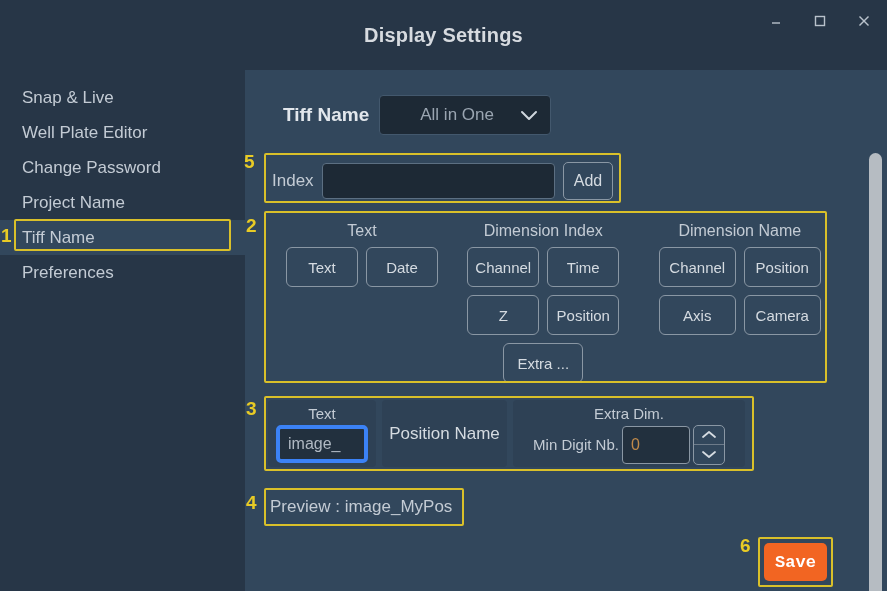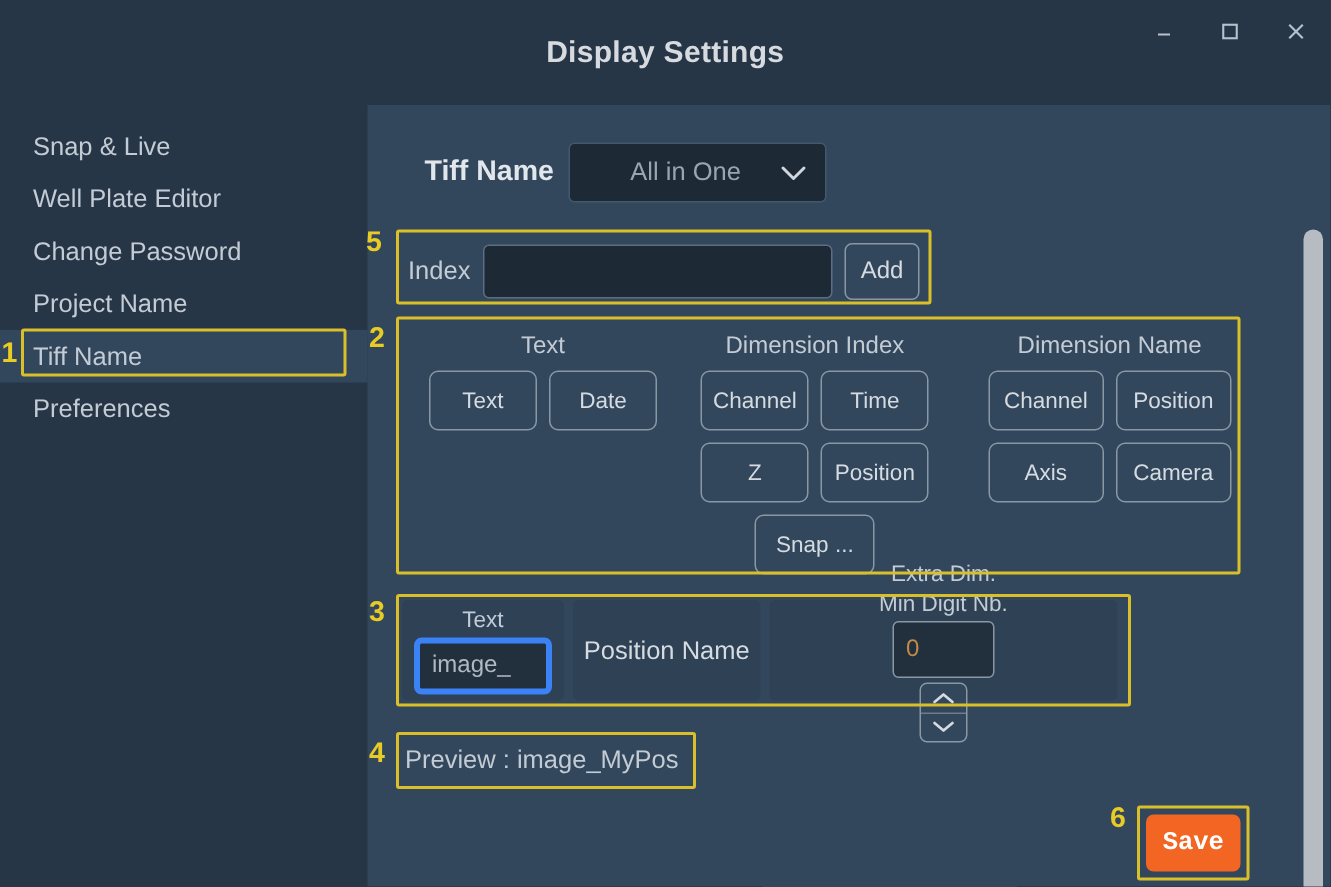--- a/index.html
+++ b/index.html
@@ -258,21 +258,20 @@
     color: #d5dbe1;
   }
   .card-extra {
     width: 232px;
     padding-top: 2px;
   }
   .extra-row {
     display: flex;
     align-items: center;
     gap: 3px;
-    flex-direction: column;
   }
   .mindigit-label {
     font-size: 15px;
     color: #c3cbd4;
   }
   .digit-input {
     width: 68px; height: 38px;
     background: #22303e;
     border: 1px solid #8a97a4;
     border-radius: 4px;
@@ -428,21 +427,21 @@
         </div>
       </div>
 
       <div class="tcol col-dimidx">
         <div class="tcol-title">Dimension Index</div>
         <div class="tgrid">
           <button class="tok">Channel</button>
           <button class="tok">Time</button>
           <button class="tok">Z</button>
           <button class="tok">Position</button>
-          <button class="tok span2">Snap ...</button>
+          <button class="tok span2">Extra ...</button>
         </div>
       </div>
 
       <div class="tcol col-dimnam">
         <div class="tcol-title">Dimension Name</div>
         <div class="tgrid wide">
           <button class="tok">Channel</button>
           <button class="tok">Position</button>
           <button class="tok">Axis</button>
           <button class="tok">Camera</button>

